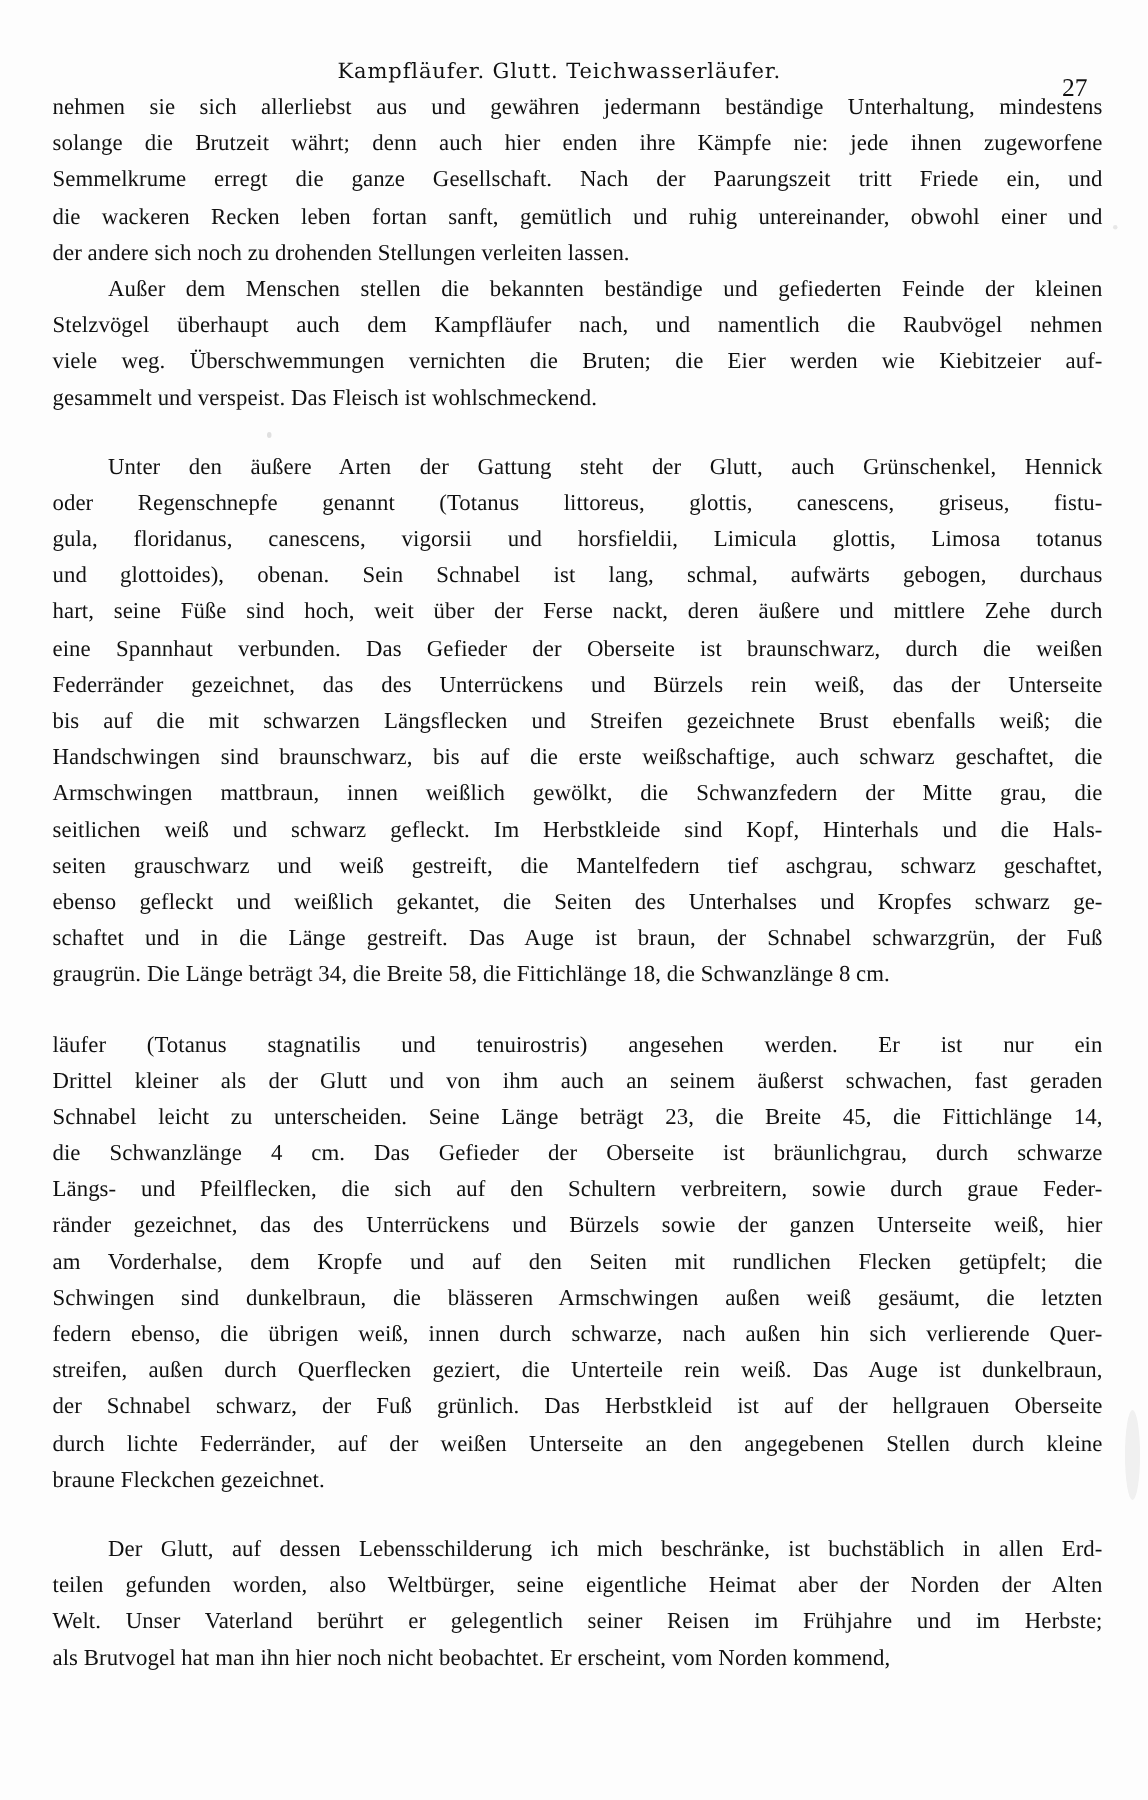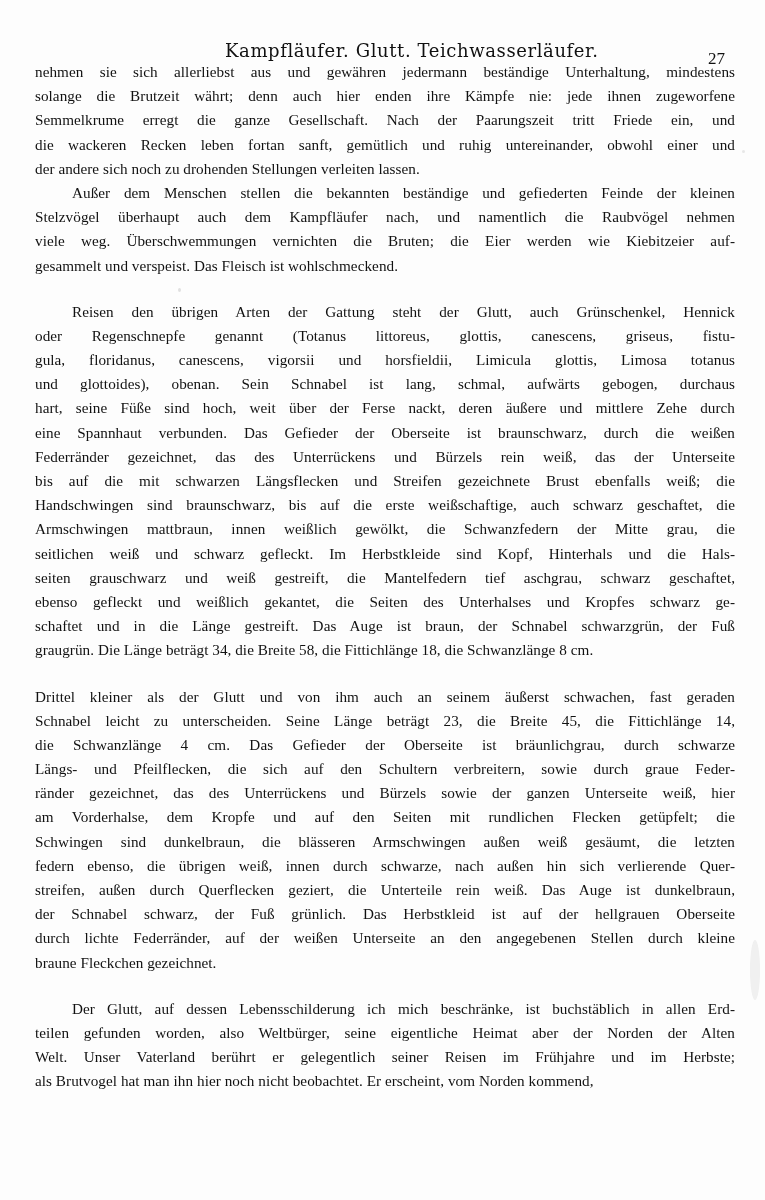--- a/index.html
+++ b/index.html
@@ -15,21 +15,21 @@
     .page {
       position: absolute;
       left: 0; top: 0;
       width: 765px; height: 1200px;
       background: #fdfdfd;
     }
     .running-head {
       position: absolute;
       top: 40px;
       left: 225px;
-      font-size: 18px;
+      font-size: 14px;
       letter-spacing: 0.6px;
       font-family: "DejaVu Serif", serif;
     }
     .page-number {
       position: absolute;
       top: 39px;
       left: 708px;
       font-size: 17px;
       font-family: "Liberation Serif", serif;
       margin-top: 10px;
@@ -78,38 +78,39 @@
         <span class="line last">der andere sich noch zu drohenden Stellungen verleiten lassen.</span>
       </div>
       <div class="para">
         <span class="line indent">Außer dem Menschen stellen die bekannten beständige und gefiederten Feinde der kleinen</span>
         <span class="line">Stelzvögel überhaupt auch dem Kampfläufer nach, und namentlich die Raubvögel nehmen</span>
         <span class="line">viele weg. Überschwemmungen vernichten die Bruten; die Eier werden wie Kiebitzeier auf-</span>
         <span class="line last">gesammelt und verspeist. Das Fleisch ist wohlschmeckend.</span>
       </div>
       <div class="para-gap"></div>
       <div class="para">
-        <span class="line indent">Reisen den übrigen Arten der Gattung steht der Glutt, auch Grünschenkel, Hennick</span>
+        <span class="line indent">Unter den äußere Arten der Gattung steht der Glutt, auch Grünschenkel, Hennick</span>
         <span class="line">oder Regenschnepfe genannt (Totanus littoreus, glottis, canescens, griseus, fistu-</span>
         <span class="line">gula, floridanus, canescens, vigorsii und horsfieldii, Limicula glottis, Limosa totanus</span>
         <span class="line">und glottoides), obenan. Sein Schnabel ist lang, schmal, aufwärts gebogen, durchaus</span>
         <span class="line">hart, seine Füße sind hoch, weit über der Ferse nackt, deren äußere und mittlere Zehe durch</span>
         <span class="line">eine Spannhaut verbunden. Das Gefieder der Oberseite ist braunschwarz, durch die weißen</span>
         <span class="line">Federränder gezeichnet, das des Unterrückens und Bürzels rein weiß, das der Unterseite</span>
         <span class="line">bis auf die mit schwarzen Längsflecken und Streifen gezeichnete Brust ebenfalls weiß; die</span>
         <span class="line">Handschwingen sind braunschwarz, bis auf die erste weißschaftige, auch schwarz geschaftet, die</span>
         <span class="line">Armschwingen mattbraun, innen weißlich gewölkt, die Schwanzfedern der Mitte grau, die</span>
         <span class="line">seitlichen weiß und schwarz gefleckt. Im Herbstkleide sind Kopf, Hinterhals und die Hals-</span>
         <span class="line">seiten grauschwarz und weiß gestreift, die Mantelfedern tief aschgrau, schwarz geschaftet,</span>
         <span class="line">ebenso gefleckt und weißlich gekantet, die Seiten des Unterhalses und Kropfes schwarz ge-</span>
         <span class="line">schaftet und in die Länge gestreift. Das Auge ist braun, der Schnabel schwarzgrün, der Fuß</span>
         <span class="line last">graugrün. Die Länge beträgt 34, die Breite 58, die Fittichlänge 18, die Schwanzlänge 8 cm.</span>
       </div>
       <div class="para-gap"></div>
       <div class="para">
+        <span class="line">läufer (Totanus stagnatilis und tenuirostris) angesehen werden. Er ist nur ein</span>
         <span class="line">Drittel kleiner als der Glutt und von ihm auch an seinem äußerst schwachen, fast geraden</span>
         <span class="line">Schnabel leicht zu unterscheiden. Seine Länge beträgt 23, die Breite 45, die Fittichlänge 14,</span>
         <span class="line">die Schwanzlänge 4 cm. Das Gefieder der Oberseite ist bräunlichgrau, durch schwarze</span>
         <span class="line">Längs- und Pfeilflecken, die sich auf den Schultern verbreitern, sowie durch graue Feder-</span>
         <span class="line">ränder gezeichnet, das des Unterrückens und Bürzels sowie der ganzen Unterseite weiß, hier</span>
         <span class="line">am Vorderhalse, dem Kropfe und auf den Seiten mit rundlichen Flecken getüpfelt; die</span>
         <span class="line">Schwingen sind dunkelbraun, die blässeren Armschwingen außen weiß gesäumt, die letzten</span>
         <span class="line">federn ebenso, die übrigen weiß, innen durch schwarze, nach außen hin sich verlierende Quer-</span>
         <span class="line">streifen, außen durch Querflecken geziert, die Unterteile rein weiß. Das Auge ist dunkelbraun,</span>
         <span class="line">der Schnabel schwarz, der Fuß grünlich. Das Herbstkleid ist auf der hellgrauen Oberseite</span>

